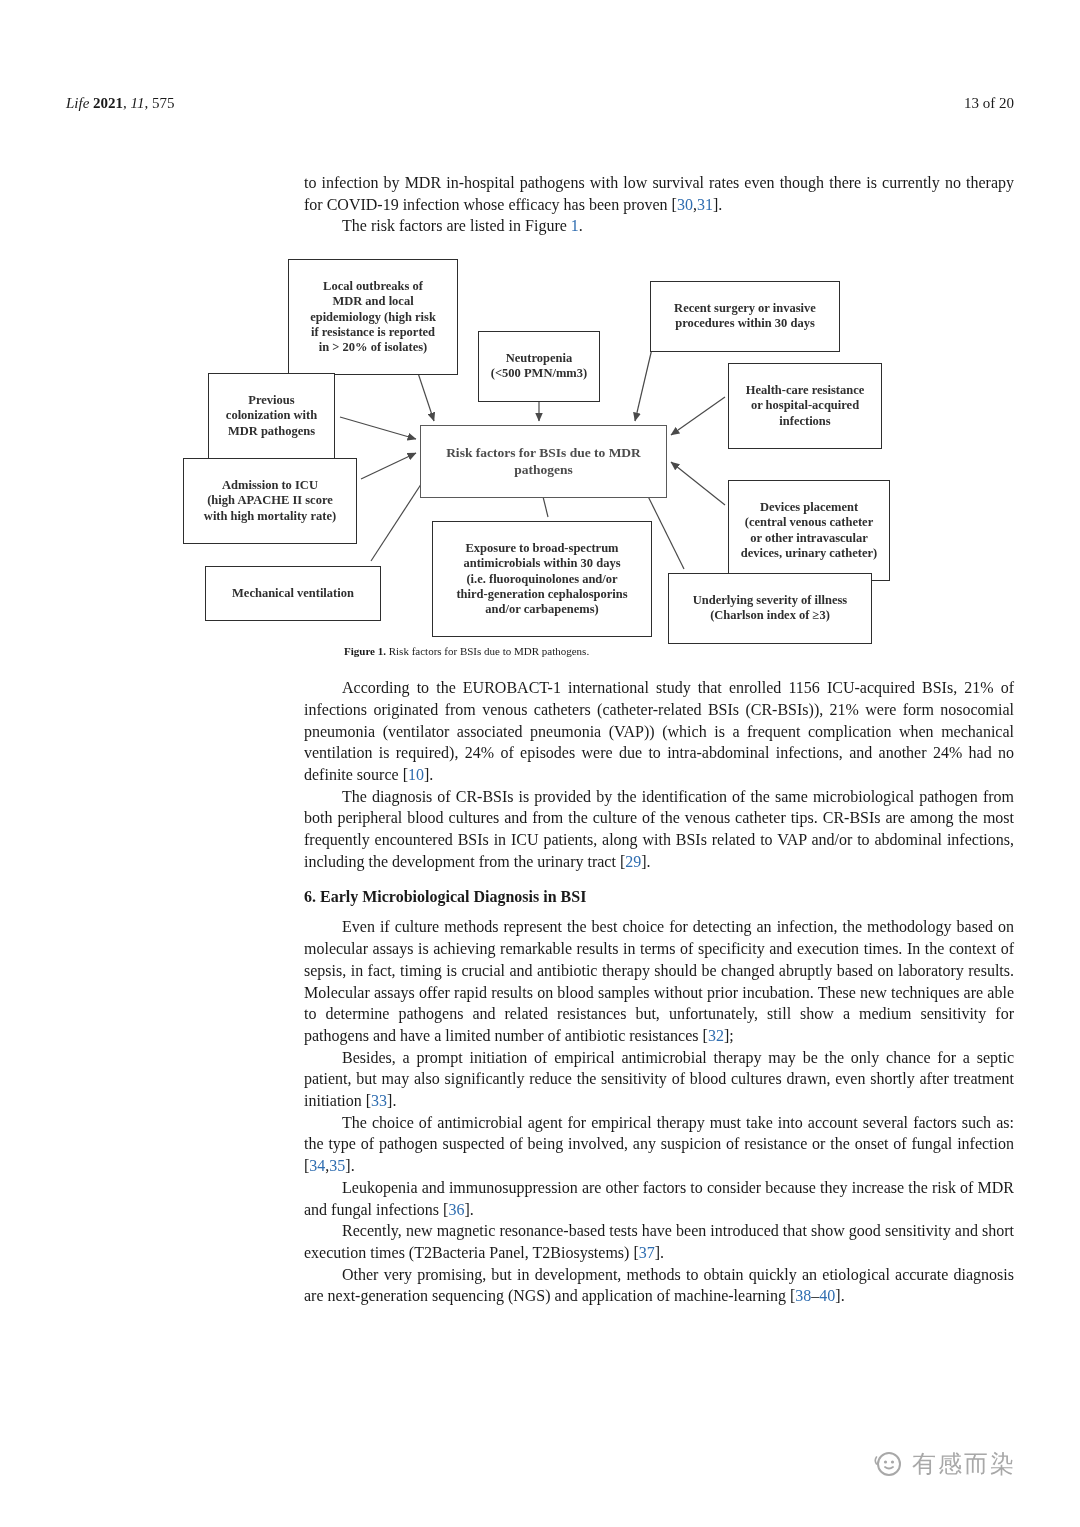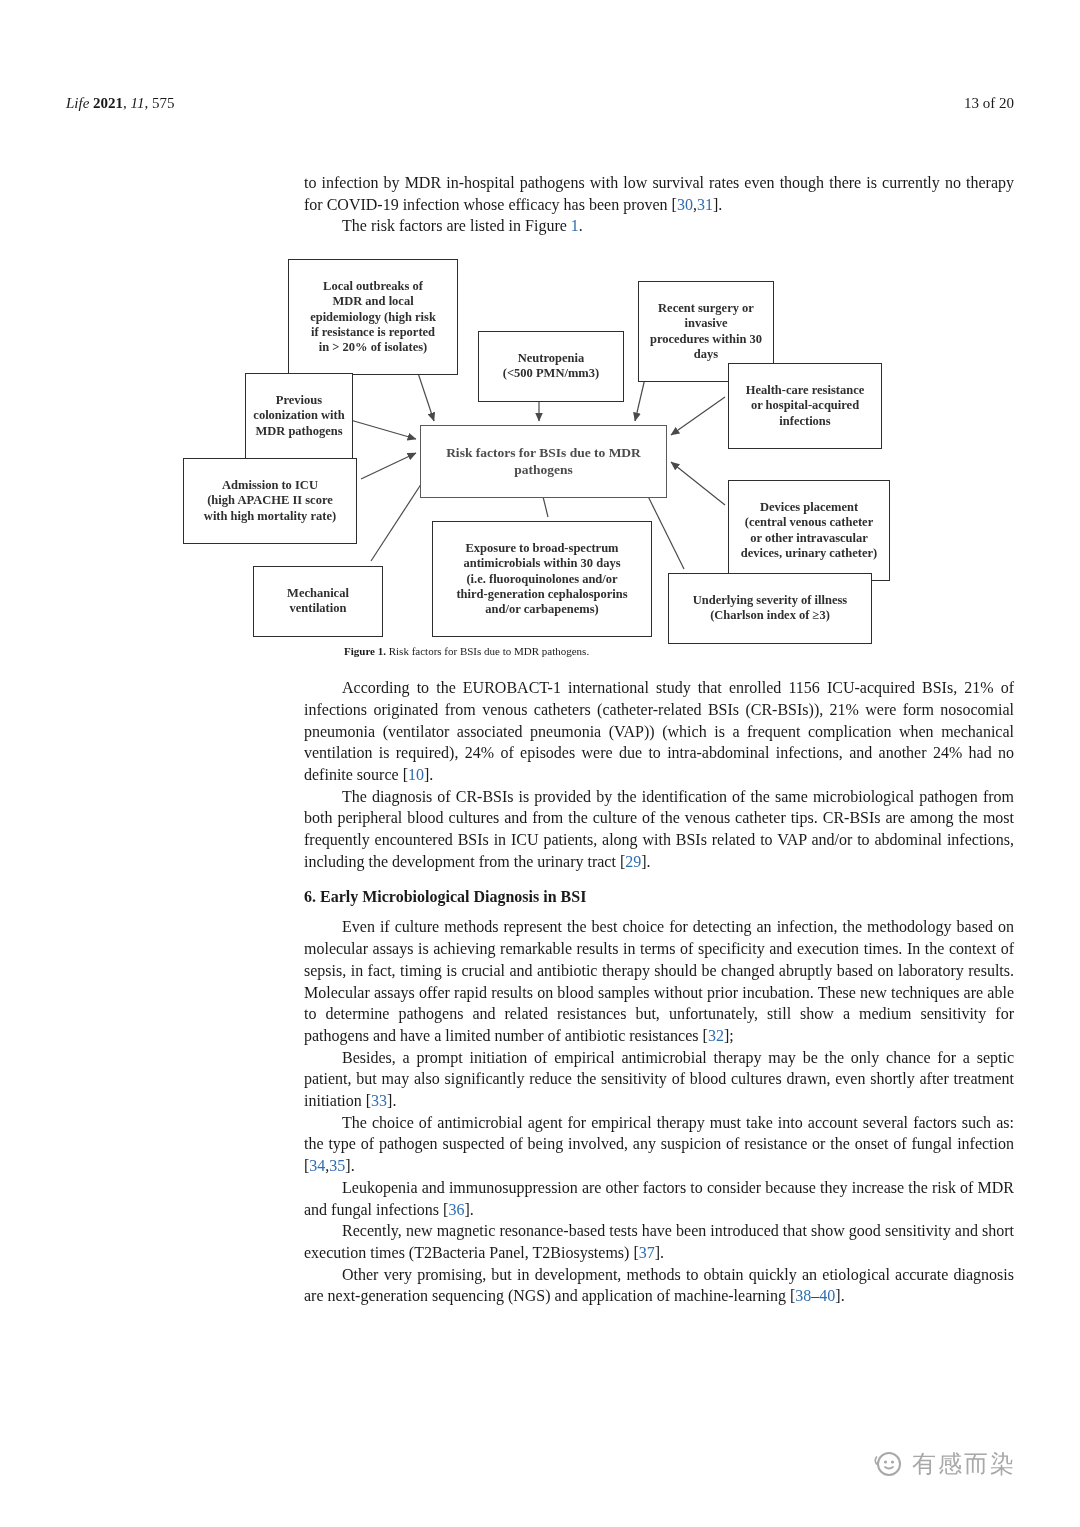--- a/index.html
+++ b/index.html
@@ -92,40 +92,40 @@
       <line x1="368" y1="262" x2="357" y2="217" stroke="#4a4a4a" stroke-width="1.2" marker-end="url(#ah)"></line>
       <line x1="504" y1="314" x2="456" y2="217" stroke="#4a4a4a" stroke-width="1.2" marker-end="url(#ah)"></line>
       <line x1="545" y1="250" x2="491" y2="207" stroke="#4a4a4a" stroke-width="1.2" marker-end="url(#ah)"></line>
     </svg>
 
     <div class="fbox" style="left:108px; top:4px;  width:170px;">Local outbreaks of
 MDR and local
 epidemiology (high risk
 if resistance is reported
 in &gt; 20% of isolates)</div>
-    <div class="fbox" style="left:458px; top:26px; width:136px;">Recent surgery or invasive
+    <div class="fbox" style="left:470px; top:26px; width:190px;">Recent surgery or invasive
 procedures within 30 days</div>
-    <div class="fbox" style="left:298px; top:76px; width:146px;">Neutropenia
+    <div class="fbox" style="left:298px; top:76px; width:122px;">Neutropenia
 (&lt;500 PMN/mm3)</div>
-    <div class="fbox" style="left:28px;  top:118px; width:108px;margin-left:37px;">Previous
+    <div class="fbox" style="left:28px;  top:118px; width:127px;">Previous
 colonization with
 MDR pathogens</div>
     <div class="fbox" style="left:548px; top:108px; width:154px;">Health-care resistance
 or hospital-acquired
 infections</div>
     <div class="fbox center-box" style="left:240px; top:170px; width:247px;">Risk factors for BSIs due to MDR
 pathogens</div>
     <div class="fbox" style="left:3px;   top:203px; width:174px;">Admission to ICU
 (high APACHE II score
 with high mortality rate)</div>
     <div class="fbox" style="left:548px; top:225px; width:162px;">Devices placement
 (central venous catheter
 or other intravascular
 devices, urinary catheter)</div>
-    <div class="fbox" style="left:25px;  top:311px; width:130px;margin-left:48px;">Mechanical ventilation</div>
+    <div class="fbox" style="left:25px;  top:311px; width:176px;">Mechanical ventilation</div>
     <div class="fbox" style="left:252px; top:266px; width:220px;">Exposure to broad-spectrum
 antimicrobials within 30 days
 (i.e. fluoroquinolones and/or
 third-generation cephalosporins
 and/or carbapenems)</div>
     <div class="fbox" style="left:488px; top:318px; width:204px;">Underlying severity of illness
 (Charlson index of ≥3)</div>
   </figure>
 
   <p class="caption"><span class="seg-bold">Figure 1.</span><span class="seg-text"> Risk factors for BSIs due to MDR pathogens.</span></p>

